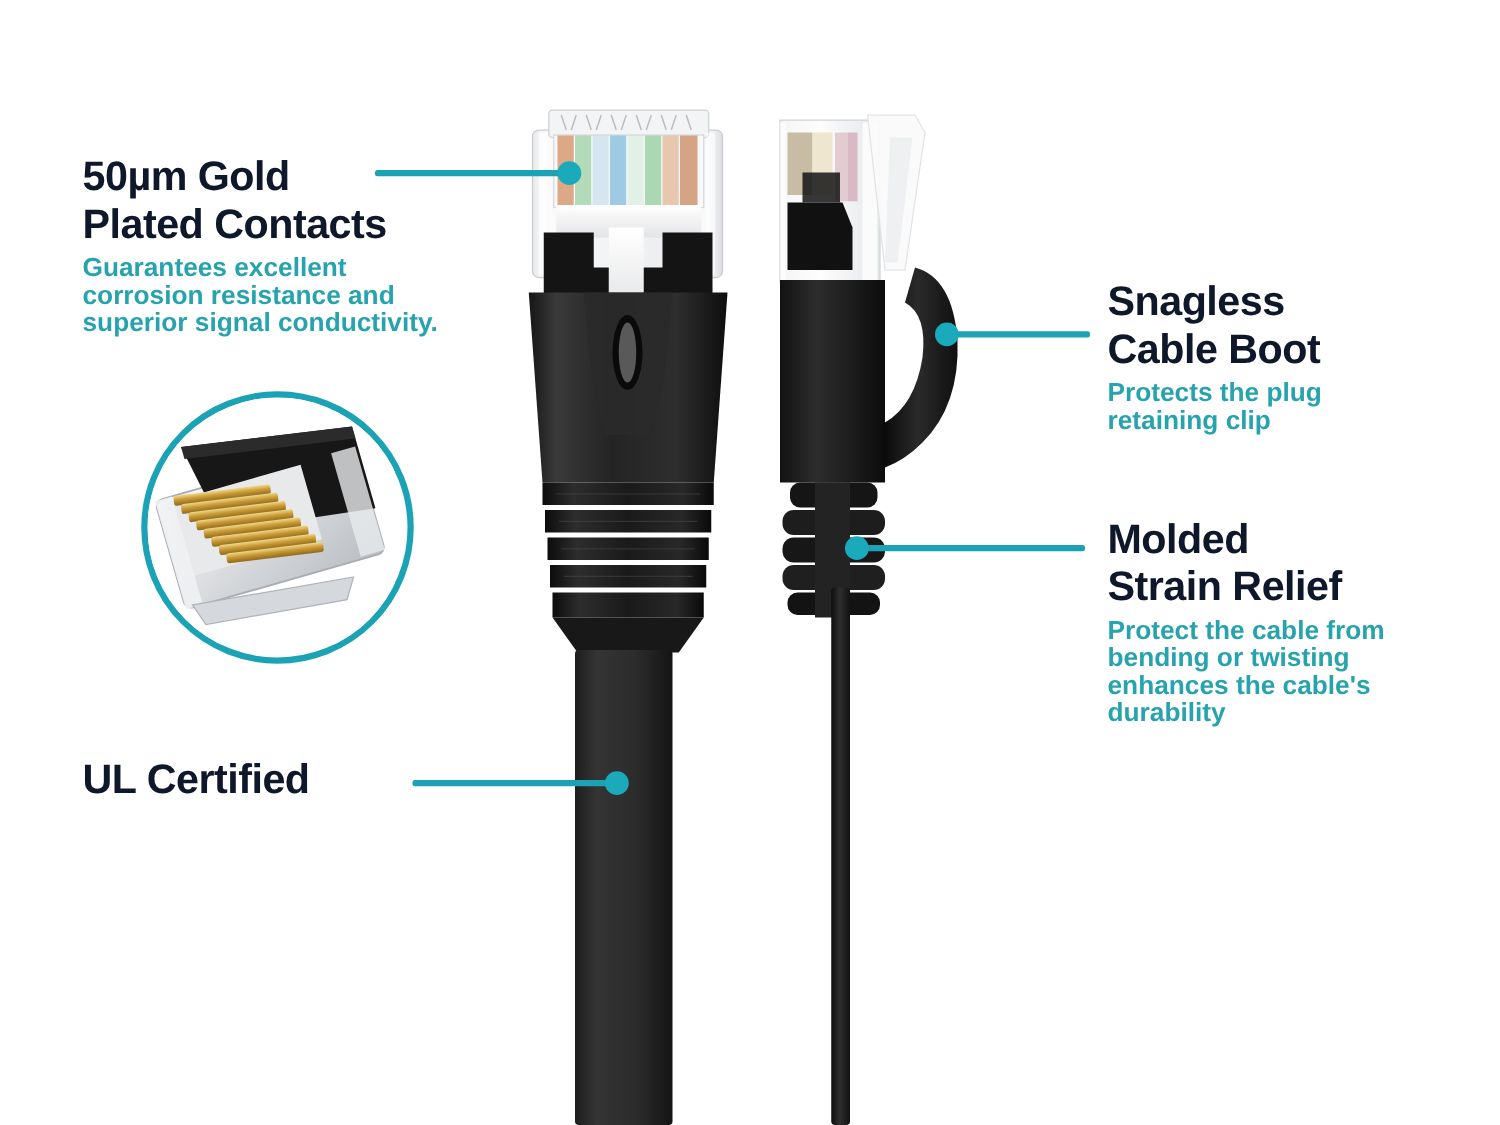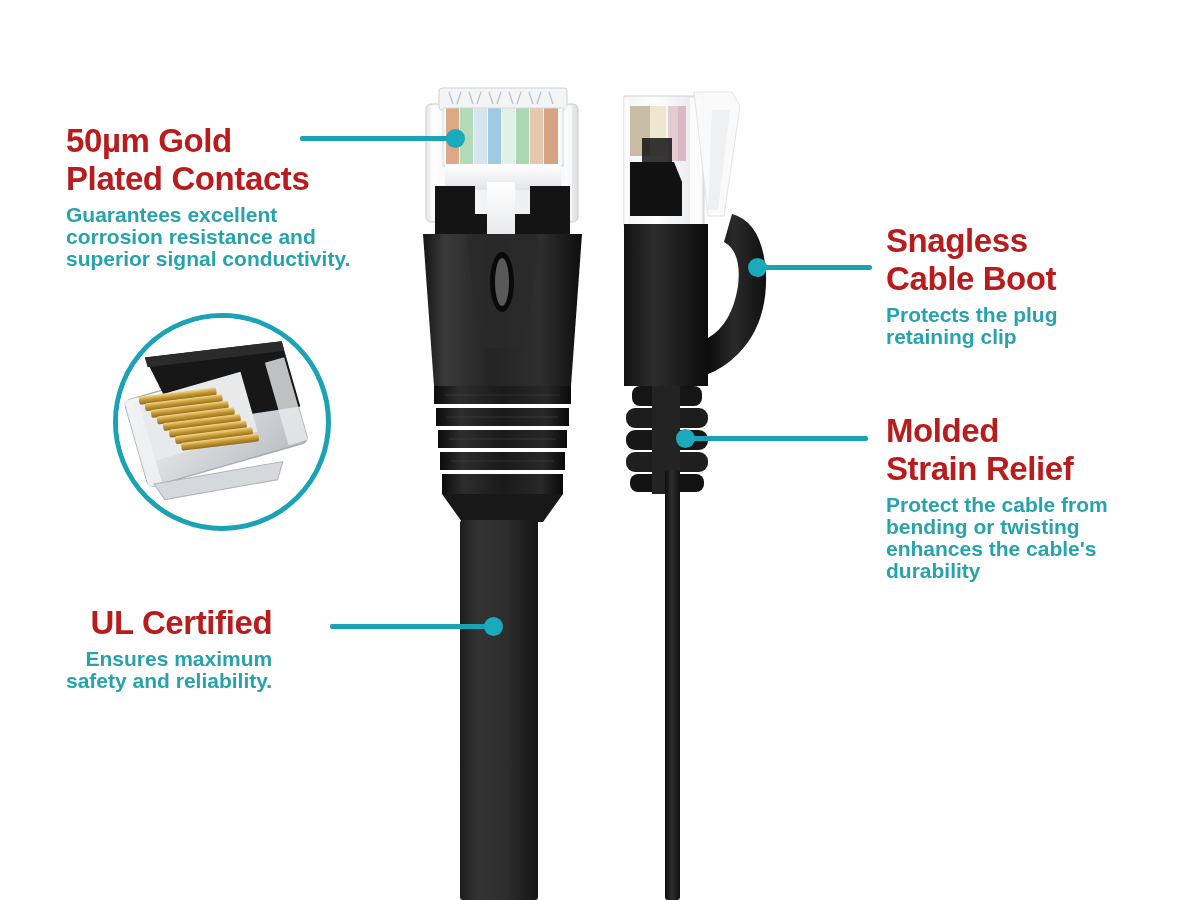--- a/index.html
+++ b/index.html
@@ -6,32 +6,32 @@
   body{
     width:1200px;height:900px;background:#ffffff;
     font-family:"Liberation Sans",sans-serif;
     position:relative;overflow:hidden;
   }
   #stage{position:absolute;left:0;top:0;width:1200px;height:900px;}
 
   
   .callout{position:absolute;}
   .callout .title{
-    color:#b91c1c;font-weight:bold;font-size:33px;line-height:38px;
+    color:#0f172a;font-weight:bold;font-size:33px;line-height:38px;
     letter-spacing:-0.4px;white-space:pre-line;margin:0;
   }
   .callout .desc{
     color:#27A3AE;font-weight:bold;font-size:21px;line-height:22px;
     white-space:pre-line;margin:6px 0 0 0;
   }
 
   #callout-gold{left:66px;top:122px;}
   #callout-snagless{left:886px;top:222px;}
   #callout-molded{left:886px;top:412px;}
-  #callout-ul{left:66px;top:604px;text-align:right;}
+  #callout-ul{left:66px;top:604px;}
 
   
   .leader{position:absolute;height:5px;background:#1BA3B5;border-radius:2px;}
   .dot{position:absolute;width:19px;height:19px;border-radius:50%;background:#1BA9BC;}
 
   #leader-gold{left:300px;top:136px;width:160px;}
   #dot-gold{left:446px;top:129px;}
 
   #leader-snagless{left:762px;top:265px;width:110px;}
   #dot-snagless{left:748px;top:258px;}
@@ -300,17 +300,15 @@
 
   <div class="callout" id="callout-snagless">
     <p class="title">Snagless
 Cable Boot</p>
     <p class="desc">Protects the plug
 retaining clip</p>
   </div>
 
   <div class="callout" id="callout-ul">
     <p class="title">UL Certified</p>
-    <p class="desc">Ensures maximum
-safety and reliability.</p>
   </div>
 
 </div>
 
 </body></html>

